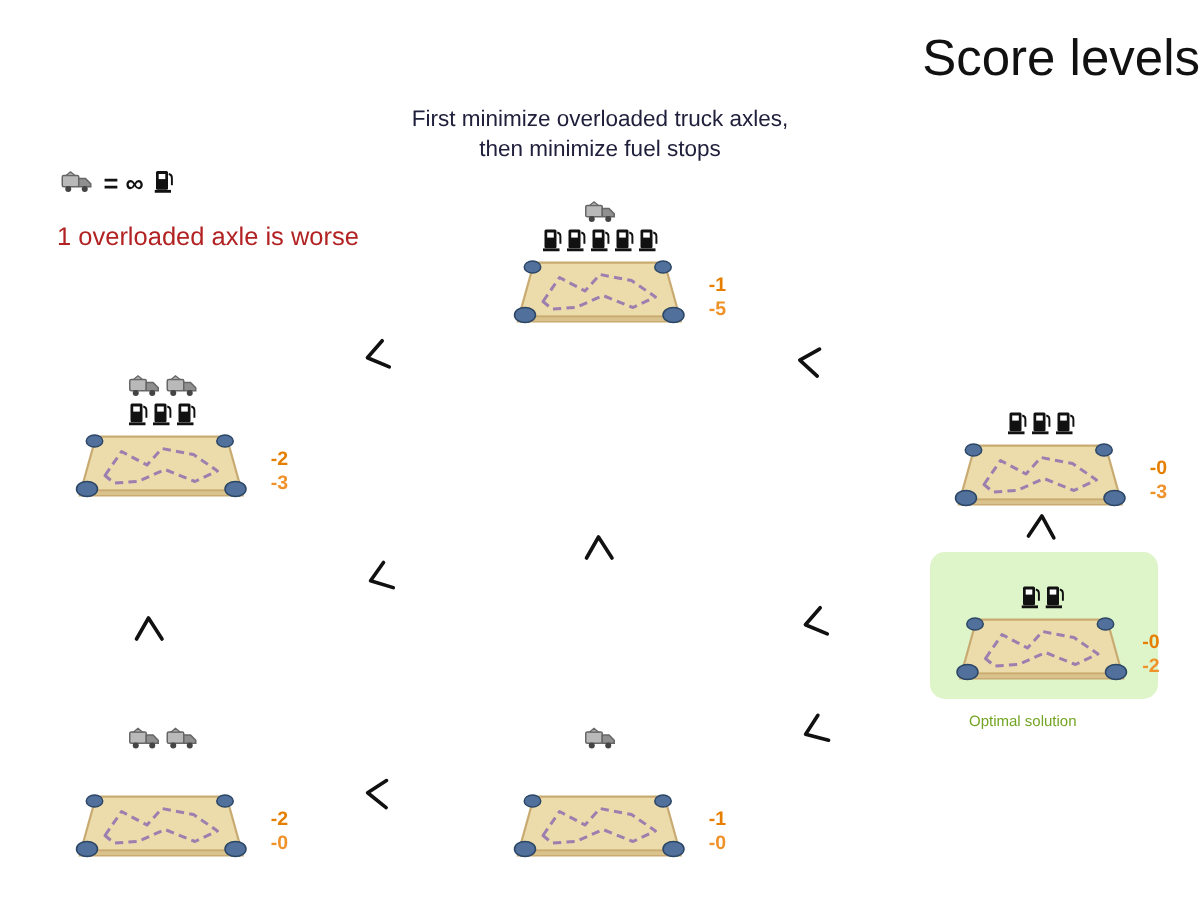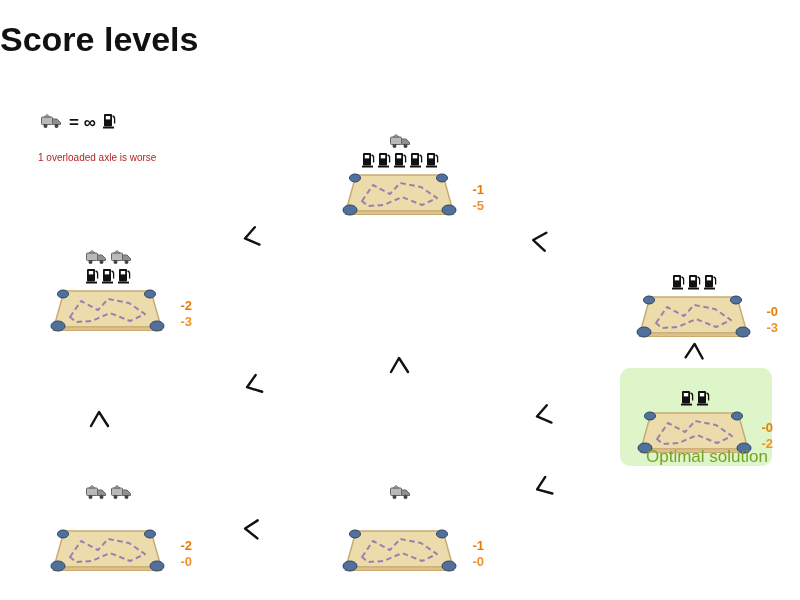--- a/index.html
+++ b/index.html
@@ -1,54 +1,58 @@
 <!DOCTYPE html>
 <html style="--note-red: #b22222; --score-hard: #e67e00; --score-soft: #f0922a; --optimal-green: #73a423; --optimal-bg: #def4c9; --subtitle-text: #20203c;"><head>
 <meta charset="utf-8">
 <style>
   * { margin:0; padding:0; box-sizing:border-box; }
   body { font-family:"Liberation Sans", sans-serif; background:#fff; }
   .canvas { position:relative; width:800px; height:600px; background:#fff; overflow:hidden; }
 
-  .title { position:absolute; top:20px; left:0; right:0; text-align:left;
-           font-size:34px; font-weight:700; color:#111; }
+  .title { position:absolute; top:20px; left:0; right:0; text-align:right;
+           font-size:34px; font-weight:400; color:#111; }
   .subtitle { position:absolute; top:70px; left:0; right:0; text-align:center;
               font-size:15px; line-height:20px; color:var(--subtitle-text,#20203c); }
 
   .legend { position:absolute; left:40px; top:112px; display:flex; align-items:center; gap:7px; }
   .legend .eq { font-size:17px; font-weight:700; color:#111; }
-  .note { position:absolute; left:38px; top:148px; font-size:10px; line-height:20px;
+  .note { position:absolute; left:38px; top:148px; font-size:17px; line-height:20px;
           color:var(--note-red,#b22222); }
 
   .node { position:absolute; width:116px; display:flex; flex-direction:column;
           justify-content:flex-end; align-items:center; }
   .icon-row { display:flex; align-items:flex-end; justify-content:center; gap:3px; margin-bottom:2px; }
   .icon-row:empty { display:none; }
   .spacer { height:24px; }
   .map { width:116px; height:50px; }
 
   .scores { position:absolute; right:-26px; bottom:6px; font-size:13px; font-weight:700;
             line-height:16px; text-align:left; }
   .scores .hard { color:var(--score-hard,#e67e00); }
   .scores .soft { color:var(--score-soft,#f0922a); }
 
   .optimal-box { position:absolute; left:620px; top:368px; width:152px; height:98px;
                  background:var(--optimal-bg,#def4c9); border-radius:10px; }
   .optimal-box .scores { right:-20px; }
-  .optimal-label { position:absolute; left:646px; top:447px; font-size:17px;
+  .optimal-label { position:absolute; left:646px; top:476px; font-size:10px;
                    color:var(--optimal-green,#73a423); }
 
   .arrow { position:absolute; }
 </style>
 </head>
 <body>
 
 <div class="canvas">
 
   <div class="title">Score levels</div>
+  <div class="subtitle">
+    <div>First minimize overloaded truck axles,</div>
+    <div>then minimize fuel stops</div>
+  </div>
 
   <div class="legend">
     <span>
   <svg width="22" height="16" viewBox="0 0 22 16">
     <rect x="1.5" y="4" width="11" height="7.5" rx="1" fill="#b9b9b9" stroke="#666" stroke-width="1"></rect>
     <path d="M12.5,6 h4.5 l3.5,3.5 v2 h-8 z" fill="#8f8f8f" stroke="#666" stroke-width="1"></path>
     <path d="M4,4 L7,1.5 L10,4 Z" fill="#a8a8a8" stroke="#666" stroke-width="0.8"></path>
     <circle cx="5.5" cy="13" r="2" fill="#444"></circle>
     <circle cx="16.5" cy="13" r="2" fill="#444"></circle>
   </svg>

